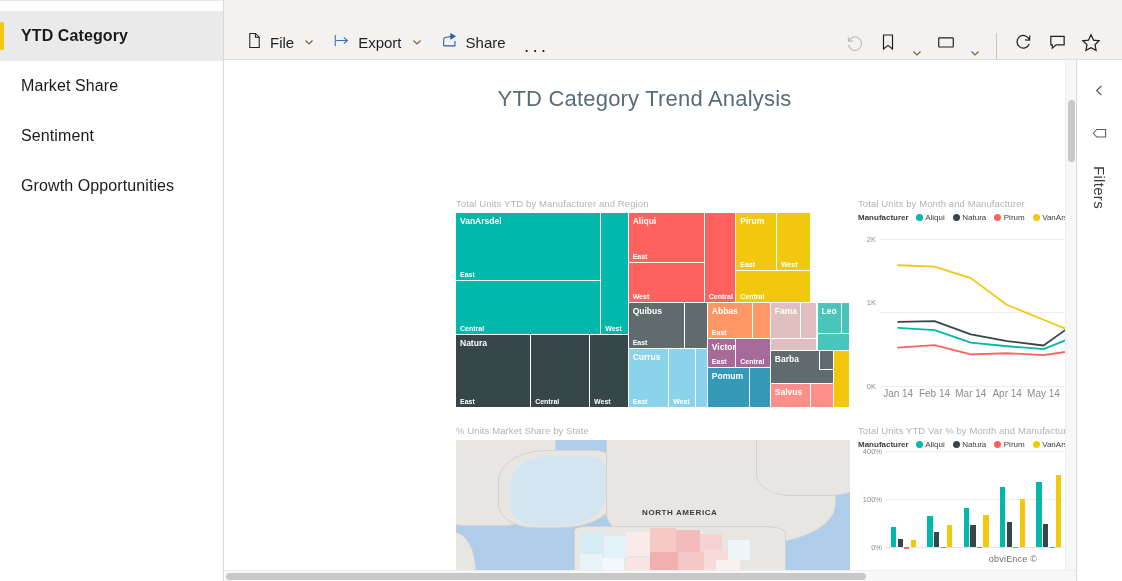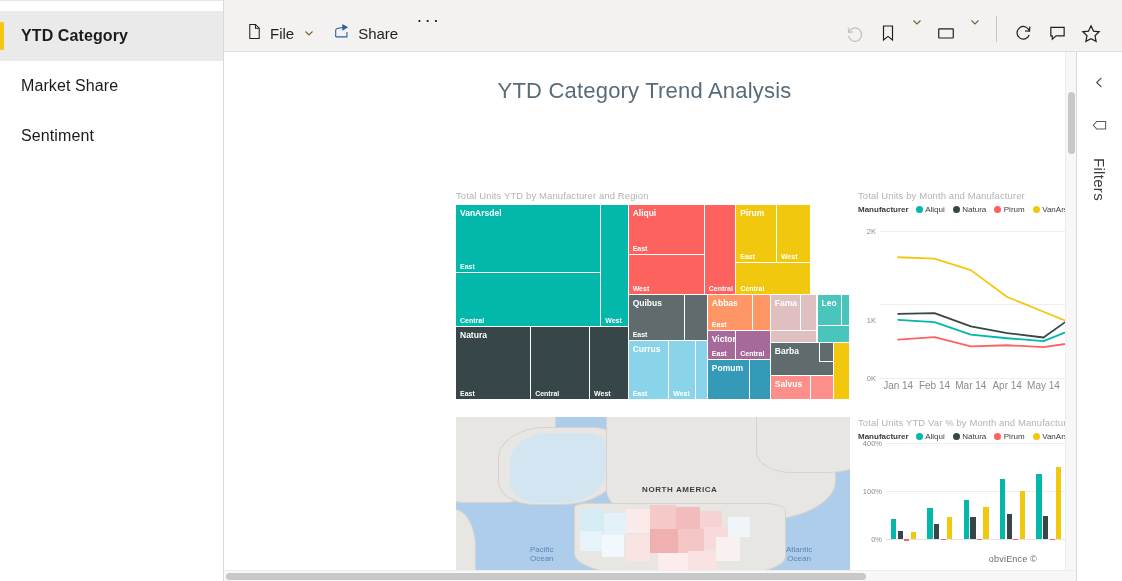--- a/index.html
+++ b/index.html
@@ -38,22 +38,22 @@
   .nav-item.active::before {
     content: ""; position: absolute; left: 0; top: 11px;
     width: 4px; height: 28px; background: #f2c811; border-radius: 1px;
   }
 
   
   .main { flex: 1; display: flex; flex-direction: column; min-width: 0; position: relative; }
 
   
   .toolbar {
-    height: 52px; background: #f3f2f1; border-bottom: 1px solid #e1dfdd;
-    display: flex; align-items: flex-start; padding: 16px 14px 0 14px; flex-shrink: 0;
+    height: 60px; background: #f3f2f1; border-bottom: 1px solid #e1dfdd;
+    display: flex; align-items: flex-end; padding: 4px 14px 0 14px; flex-shrink: 0;
   }
   .tb-item {
     display: flex; align-items: center; gap: 7px; height: 34px;
     padding: 0 8px; cursor: pointer; color: #201f1e; font-size: 15px;
     border-radius: 2px;
   }
   .tb-label { white-space: nowrap; }
   .tb-chev { display: flex; align-items: center; padding: 0 2px; color: #484644; }
   .tb-ellipsis {
     font-size: 19px; letter-spacing: 2px; color: #201f1e; padding: 0 10px;
@@ -200,20 +200,23 @@
     <div class="sidebar-divider"></div>
     <div class="nav-list">
       <div class="nav-item active">
         <span class="label">YTD Category</span>
       </div>
       <div class="nav-item">
         <span class="label">Market Share</span>
       </div>
       <div class="nav-item">
         <span class="label">Sentiment</span>
+      </div>
+      <div class="nav-item">
+        <span class="label">Growth Opportunities</span>
       </div>
     </div>
   </div>
 
   <div class="main">
 
     <div class="toolbar">
       <div class="tb-item">
         <span>
           <svg width="17" height="17" viewBox="0 0 18 18" fill="none" stroke="#201f1e" stroke-width="1.1">
@@ -223,20 +226,35 @@
         </span>
         <span class="tb-label">File</span>
         <span class="tb-chev">
           <svg class="chev-sm" viewBox="0 0 12 12" fill="none" stroke="#7a5c2e" stroke-width="1.1">
               <polyline points="2.5,4.5 6,8 9.5,4.5"></polyline>
             </svg>
         </span>
       </div>
       <div class="tb-item">
         <span>
+          <svg width="18" height="17" viewBox="0 0 20 18" fill="none" stroke="#3a6fb0" stroke-width="1.2">
+            <path d="M2.5 3v12"></path>
+              <path d="M3.5 9h12"></path>
+              <polyline points="12,5.5 16,9 12,12.5"></polyline>
+          </svg>
+        </span>
+        <span class="tb-label">Export</span>
+        <span class="tb-chev">
+          <svg class="chev-sm" viewBox="0 0 12 12" fill="none" stroke="#7a5c2e" stroke-width="1.1">
+              <polyline points="2.5,4.5 6,8 9.5,4.5"></polyline>
+            </svg>
+        </span>
+      </div>
+      <div class="tb-item">
+        <span>
           <svg width="18" height="17" viewBox="0 0 20 18" fill="none" stroke="#2b5fa5" stroke-width="1.2">
             <path d="M3 15V7.5c0-1 .6-1.7 1.7-1.9L12 4.3"></path>
             <path d="M11 1.8l4.6 2.6L11 7.2z" fill="#2b5fa5"></path>
             <path d="M3.2 15h12.3V9.6"></path>
           </svg>
         </span>
         <span class="tb-label">Share</span>
       </div>
       <div class="tb-ellipsis">···</div>
 
@@ -385,20 +403,21 @@
                     <div class="tm-node" style="left: 314.794px; top: 157.453px; width: 62.9588px; height: 13.323px; background: rgb(95, 107, 109);"></div>
                     <div class="tm-node" style="left: 314.794px; top: 170.776px; width: 40.6186px; height: 24.2236px; background: rgb(253, 142, 138);">
                       <span class="tm-name">Salvus</span>
                     </div>
                     <div class="tm-node" style="left: 355.412px; top: 170.776px; width: 22.3402px; height: 24.2236px; background: rgb(253, 142, 138);"></div>
                     <div class="tm-node" style="left: 377.753px; top: 138.075px; width: 16.2474px; height: 56.9255px; background: rgb(242, 200, 15);"></div>
                   </div>
               </div>
 
               <div class="vis" id="mapvis">
+                <div class="vis-title">% Units Market Share by State</div>
                 <div class="map-area">
 
                   <div class="land" style="left:-30px;top:-10px;width:130px;height:96px;border-radius:0 0 40% 30%;"></div>
                   <div class="land" style="left:42px;top:10px;width:120px;height:78px;border-radius:40% 20% 46% 30%;"></div>
                   <div class="land" style="left:150px;top:-14px;width:230px;height:118px;border-radius:10% 12% 34% 26%;"></div>
                   <div class="land" style="left:300px;top:-14px;width:120px;height:70px;border-radius:20% 10% 40% 30%;"></div>
                   <div class="land" style="left:118px;top:86px;width:212px;height:72px;border-radius:6% 10% 26% 30%;"></div>
 
                   <div class="land" style="left:-34px;top:92px;width:54px;height:96px;border-radius:30% 40% 20% 10%;"></div>
 
@@ -447,21 +466,21 @@
                     </span>
                     <span class="legend-item">
                       <span class="legend-dot" style="background: rgb(242, 200, 15);"></span>
                       <span class="legend-label">VanArsdel</span>
                     </span>
                   </div>
                 <div class="plot" id="line-plot" style="height:178px;margin-left:22px;">
                     <div class="gridline" style="top: 162px;"></div>
                     <div class="axis-label-y" style="top: 162px;">0K</div>
                     <div class="gridline" style="top: 88.3636px;"></div>
-                    <div class="axis-label-y" style="top: 104px;">1K</div>
+                    <div class="axis-label-y" style="top: 78px;">1K</div>
                     <div class="gridline" style="top: 14.7273px;"></div>
                     <div class="axis-label-y" style="top: 14.7273px;">2K</div>
                     <svg width="436" height="162" style="position: absolute; left: 0px; top: 0px;">
                       <polyline points="18.166666666666668,103.82727272727273 54.5,106.03636363636363 90.83333333333334,118.55454545454546 127.16666666666667,122.23636363636363 163.5,125.18181818181819 199.83333333333334,110.45454545454545 236.16666666666666,128.86363636363637 272.5,121.5 308.83333333333337,106.03636363636363 345.1666666666667,92.78181818181818 381.50000000000006,90.94090909090909 417.83333333333337,93.88636363636364" fill="none" stroke="#01B8AA" stroke-width="1.8" stroke-linejoin="round" stroke-linecap="round"></polyline>
                       <polyline points="18.166666666666668,97.93636363636364 54.5,97.2 90.83333333333334,110.45454545454545 127.16666666666667,117.08181818181818 163.5,121.5 199.83333333333334,95.72727272727272 236.16666666666666,125.91818181818182 272.5,120.02727272727273 308.83333333333337,103.0909090909091 345.1666666666667,80.26363636363637 381.50000000000006,79.89545454545454 417.83333333333337,91.67727272727272" fill="none" stroke="#374649" stroke-width="1.8" stroke-linejoin="round" stroke-linecap="round"></polyline>
                       <polyline points="18.166666666666668,123.70909090909092 54.5,121.13181818181818 90.83333333333334,130.33636363636364 127.16666666666667,129.2318181818182 163.5,131.07272727272726 199.83333333333334,125.91818181818182 236.16666666666666,134.75454545454545 272.5,131.07272727272726 308.83333333333337,120.39545454545454 345.1666666666667,118.92272727272727 381.50000000000006,115.60909090909091 417.83333333333337,118.92272727272727" fill="none" stroke="#FD625E" stroke-width="1.8" stroke-linejoin="round" stroke-linecap="round"></polyline>
                       <polyline points="18.166666666666668,41.236363636363635 54.5,42.70909090909092 90.83333333333334,54.122727272727275 127.16666666666667,81 163.5,95.72727272727272 199.83333333333334,110.45454545454545 236.16666666666666,106.03636363636363 272.5,86.15454545454546 308.83333333333337,41.236363636363635 345.1666666666667,28.71818181818182 381.50000000000006,12.51818181818183 417.83333333333337,40.868181818181824" fill="none" stroke="#F2C80F" stroke-width="1.8" stroke-linejoin="round" stroke-linecap="round"></polyline>
                     </svg>
                     <div style="position: absolute; left: 0px; right: 0px; top: 162px; height: 16px;">
                       <div class="xtick" style="left: 18.1667px;">Jan 14</div>

